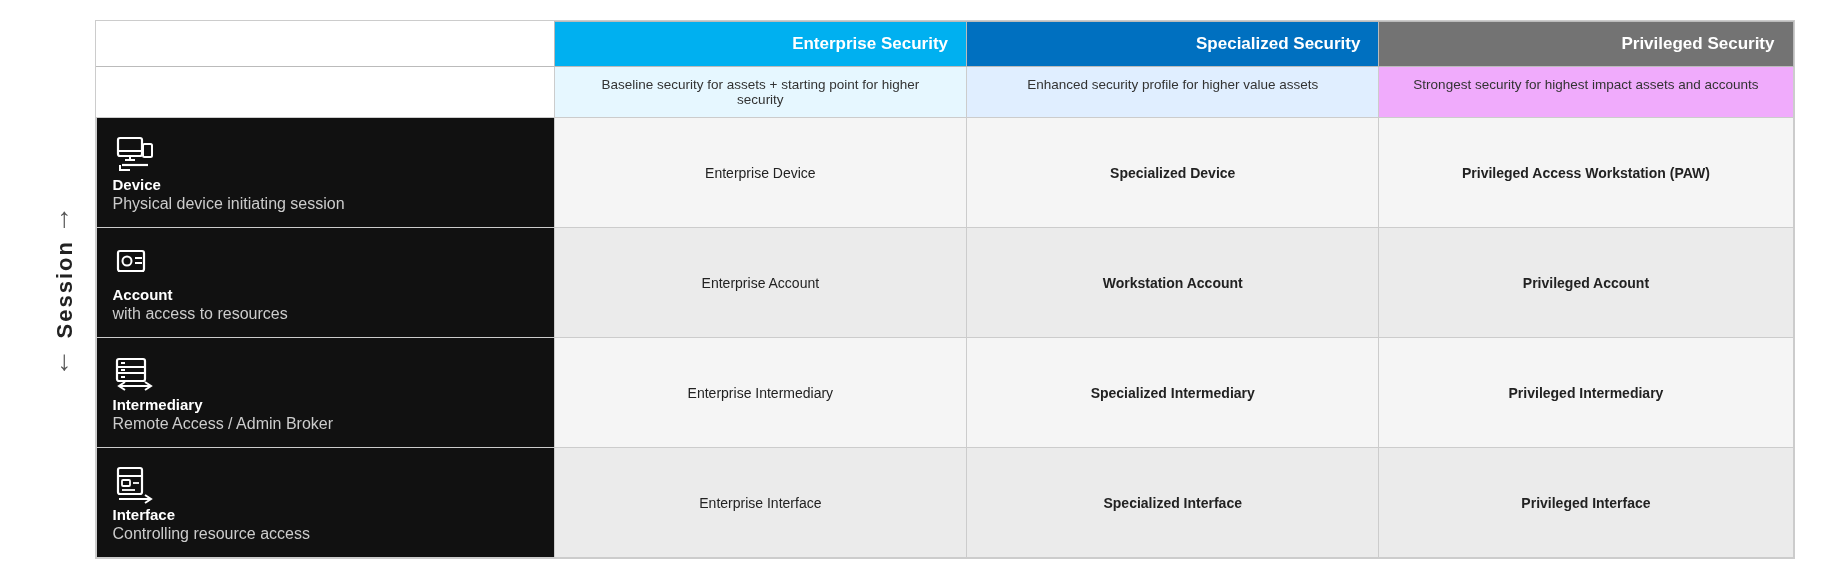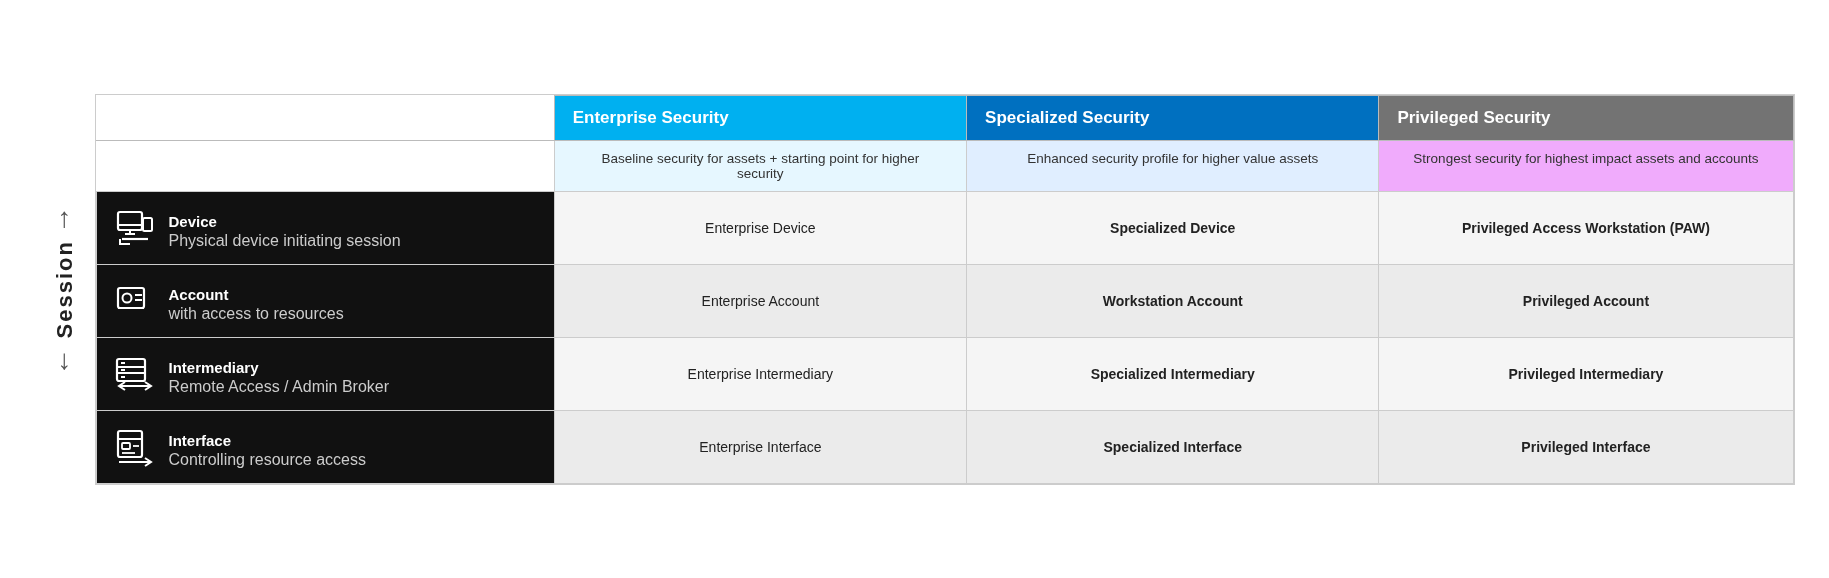--- a/index.html
+++ b/index.html
@@ -61,21 +61,21 @@
     }
     
     col.row-header { width: 27%; }
     col.col-enterprise { width: 24.3%; }
     col.col-specialized { width: 24.3%; }
     col.col-privileged { width: 24.4%; }
 
     
     .header-row th {
       padding: 12px 18px;
-      text-align: left;
+      text-align: right;
       font-size: 17px;
       font-weight: 700;
       border: 1px solid #bbb;
     }
     .th-empty {
       background: #fff;
       border-left: none !important;
       border-top: none !important;
     }
     .th-enterprise {
@@ -124,22 +124,22 @@
       background: #ebebeb;
     }
     .row-header-cell {
       background: #111;
       color: #fff;
       padding: 14px 16px;
       border: 1px solid #333;
     }
     .row-header-inner {
       display: flex;
-      align-items: flex-end;
-      gap: 12px;
+      flex-direction: column;
+      align-items: flex-start;
     }
     .row-icon {
       width: 44px;
       height: 44px;
       min-width: 44px;
       display: flex;
       align-items: center;
       justify-content: center;
     }
     .row-icon svg {

